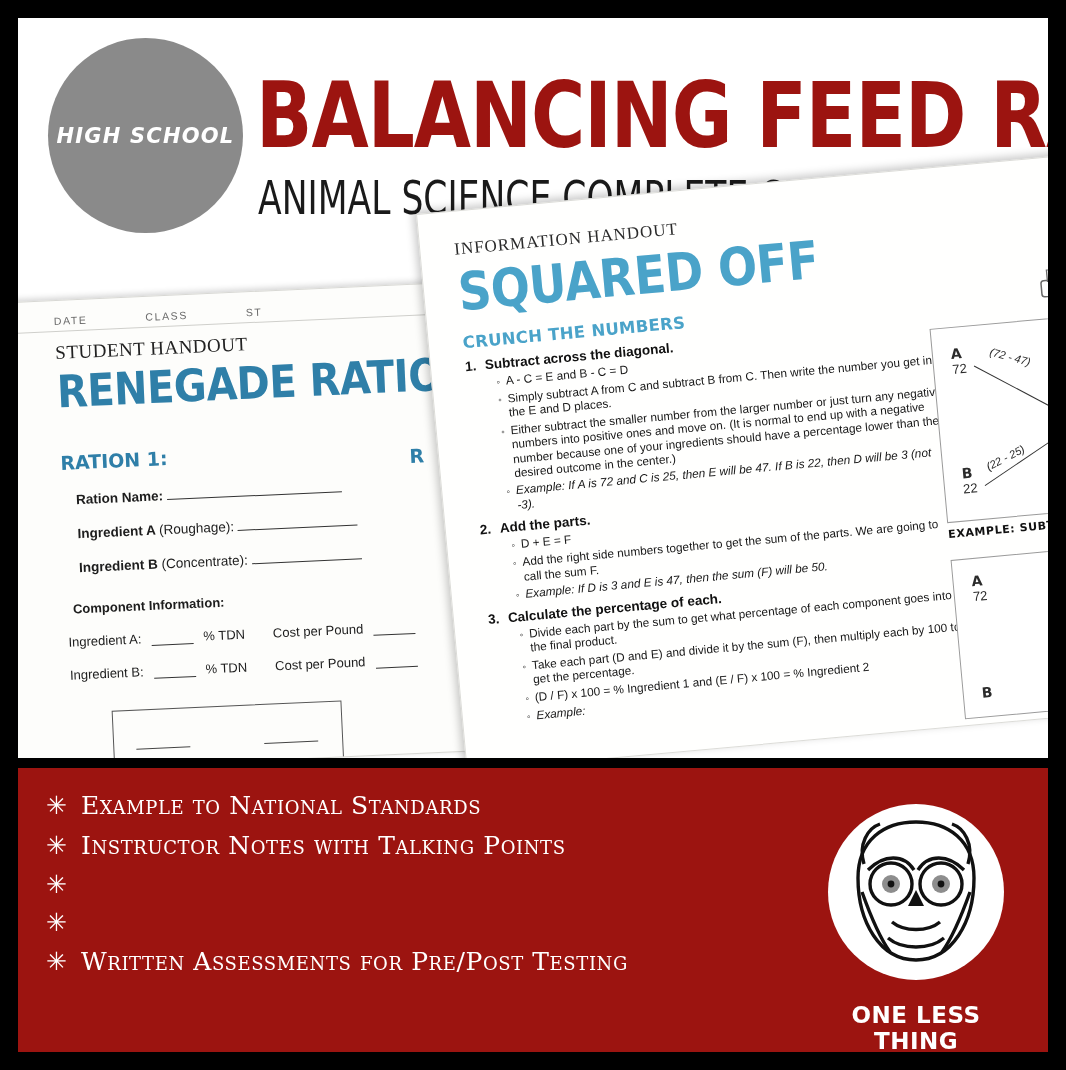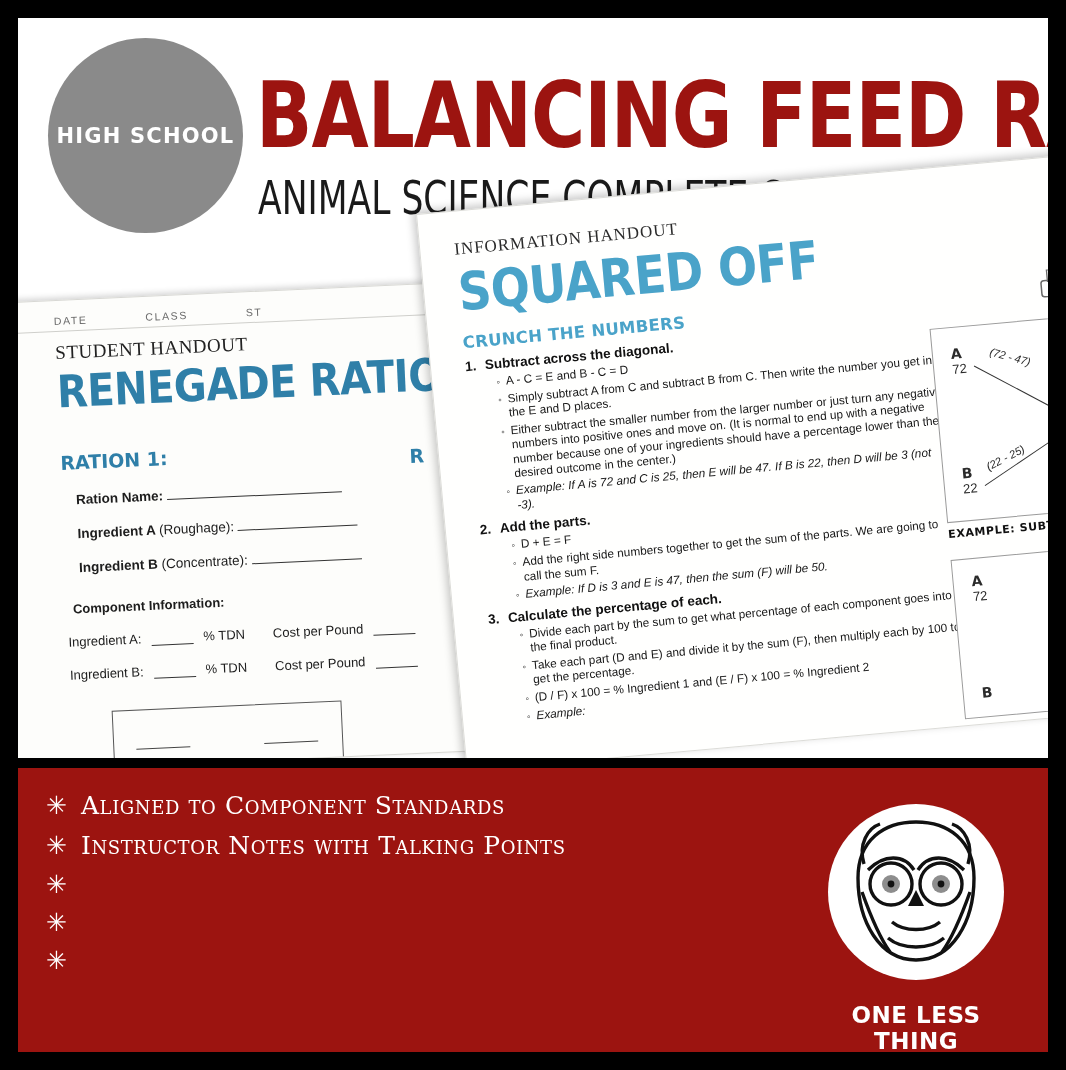--- a/index.html
+++ b/index.html
@@ -30,20 +30,21 @@
     left: 30px; top: 20px;
     width: 195px; height: 195px;
     border-radius: 50%;
     background: #8a8a8a;
     color: #fff;
     display: flex;
     flex-direction: column;
     align-items: center;
     justify-content: center;
     letter-spacing: 1.2px;
+    font-style: italic;
   }
   .badge .l1, .badge .l2 {
     font-family: "DejaVu Sans", sans-serif;
     font-weight: bold;
     font-size: 21px;
     line-height: 30px;
     text-transform: uppercase;
   }
 
   
@@ -512,34 +513,35 @@
         
         
       </div>
     </div>
   </div>
 
   <div class="bottom-panel">
     <div class="bullets">
       <div class="bullet">
         <span class="star">✳</span>
-        <span class="btxt">Aligned to Component Standards</span>
+        <span class="btxt">Example to National Standards</span>
       </div>
       <div class="bullet">
         <span class="star">✳</span>
         <span class="btxt">Instructor Notes with Talking Points</span>
       </div>
       <div class="bullet">
         <span class="star">✳</span>
       </div>
       <div class="bullet">
         <span class="star">✳</span>
       </div>
       <div class="bullet">
         <span class="star">✳</span>
+        <span class="btxt">Written Assessments for Pre/Post Testing</span>
       </div>
     </div>
 
     <div class="owl-wrap">
       <div class="owl-circle">
         <svg viewBox="0 0 176 176" width="176" height="176">
           <g fill="none" stroke="#111" stroke-width="3.4">
 
             <path d="M30 74 C30 36 56 18 88 18 C120 18 146 36 146 74 C146 118 124 156 88 156 C52 156 30 118 30 74 Z"></path>
 

